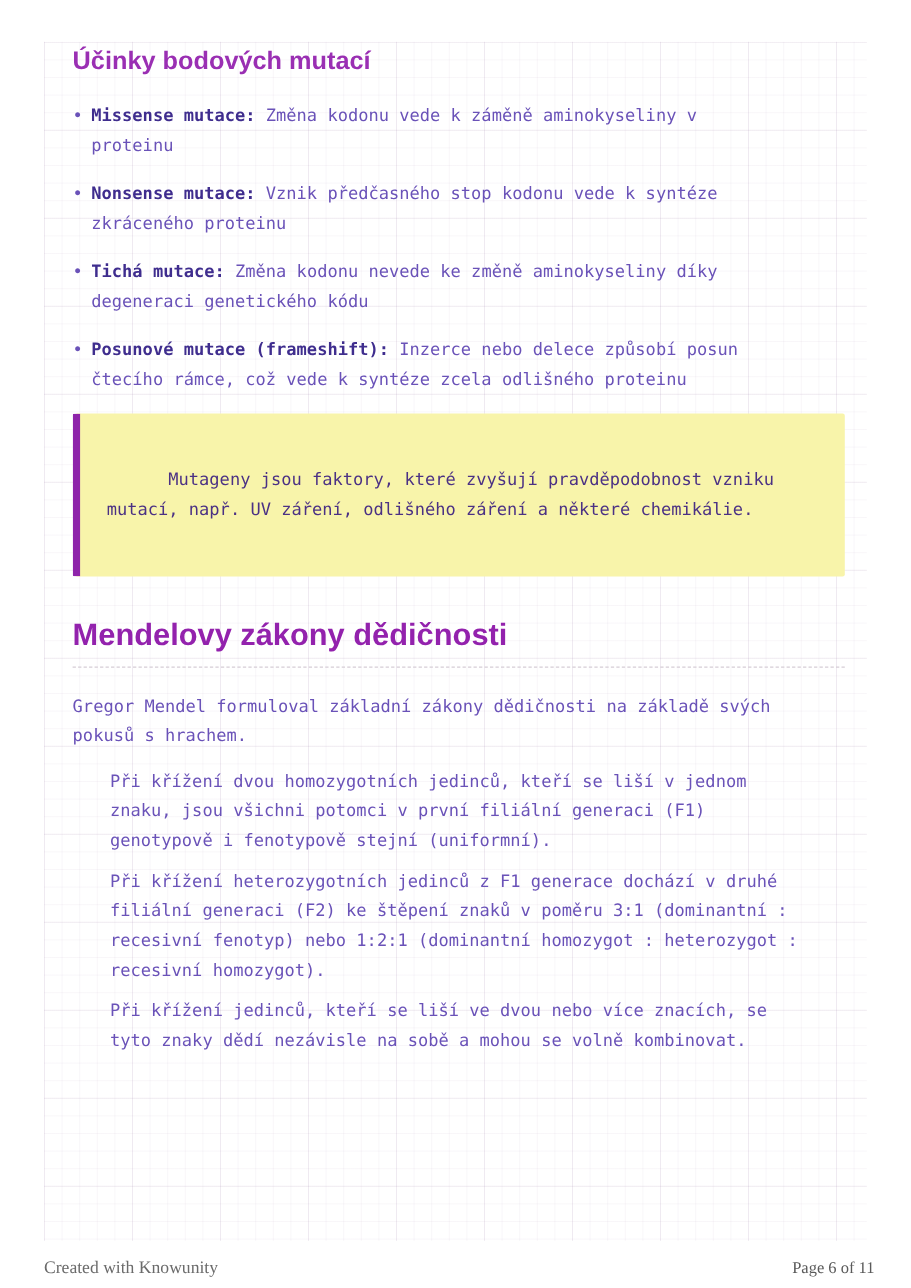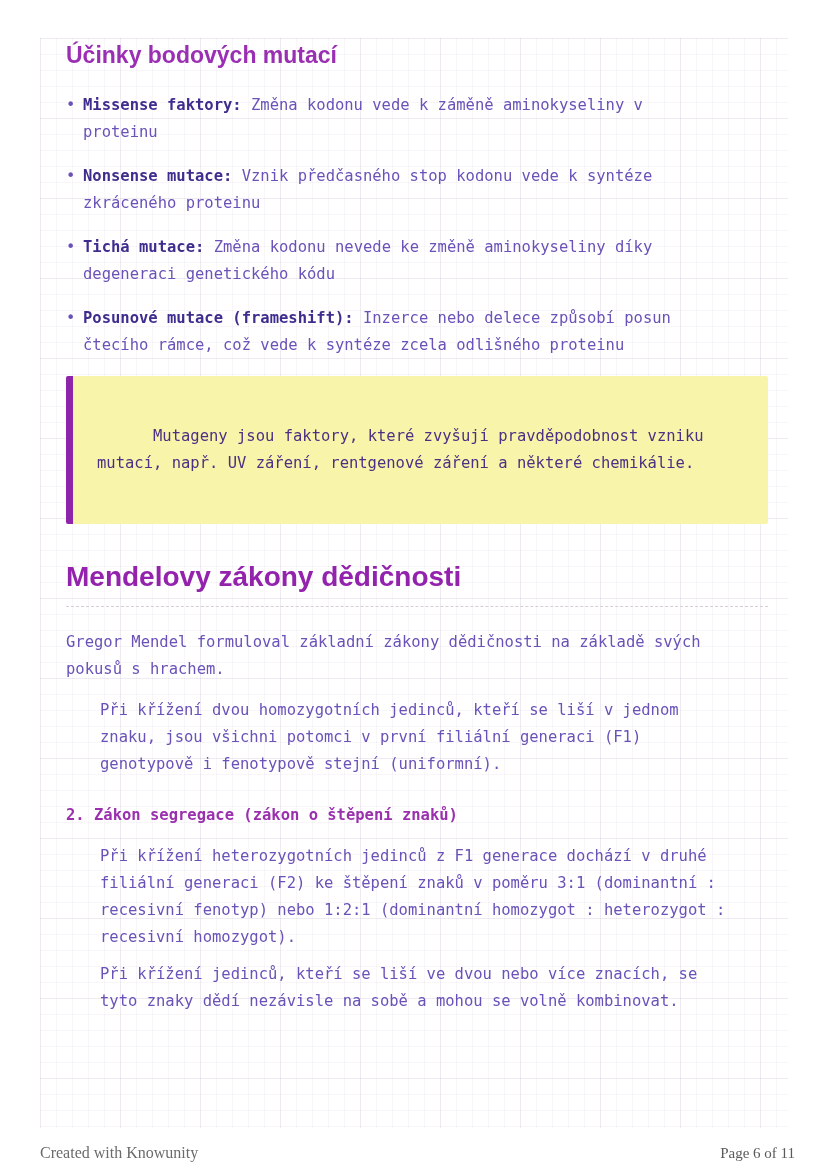--- a/index.html
+++ b/index.html
@@ -118,46 +118,45 @@
 </style>
 </head>
 <body>
 
 <div class="sheet">
   <div class="inner">
 
     <h2 class="section-title">Účinky bodových mutací</h2>
 
     <ul class="bullet-list">
-      <li><span class="bullet-dot">•</span><span class="lead">Missense faktory:</span><span> Změna kodonu vede k záměně aminokyseliny v
+      <li><span class="bullet-dot">•</span><span class="lead">Missense mutace:</span><span> Změna kodonu vede k záměně aminokyseliny v
 proteinu</span></li>
       <li><span class="bullet-dot">•</span><span class="lead">Nonsense mutace:</span><span> Vznik předčasného stop kodonu vede k syntéze
 zkráceného proteinu</span></li>
       <li><span class="bullet-dot">•</span><span class="lead">Tichá mutace:</span><span> Změna kodonu nevede ke změně aminokyseliny díky
 degeneraci genetického kódu</span></li>
       <li><span class="bullet-dot">•</span><span class="lead">Posunové mutace (frameshift):</span><span> Inzerce nebo delece způsobí posun
 čtecího rámce, což vede k syntéze zcela odlišného proteinu</span></li>
     </ul>
 
     <div class="callout">
       <span>Mutageny jsou faktory, které zvyšují pravděpodobnost vzniku
-mutací, např. UV záření, rentgenové záření a některé chemikálie.</span>
+mutací, např. UV záření, odlišného záření a některé chemikálie.</span>
     </div>
 
     <h1 class="page-heading">Mendelovy zákony dědičnosti</h1>
 
     <p class="intro">Gregor Mendel formuloval základní zákony dědičnosti na základě svých
 pokusů s hrachem.</p>
 
     <div>
       <div class="law-body">Při křížení dvou homozygotních jedinců, kteří se liší v jednom
 znaku, jsou všichni potomci v první filiální generaci (F1)
 genotypově i fenotypově stejní (uniformní).</div>
 
-      <div class="law-heading">2. Zákon segregace (zákon o štěpení znaků)</div>
       <div class="law-body">Při křížení heterozygotních jedinců z F1 generace dochází v druhé
 filiální generaci (F2) ke štěpení znaků v poměru 3:1 (dominantní :
 recesivní fenotyp) nebo 1:2:1 (dominantní homozygot : heterozygot :
 recesivní homozygot).</div>
 
       <div class="law-body">Při křížení jedinců, kteří se liší ve dvou nebo více znacích, se
 tyto znaky dědí nezávisle na sobě a mohou se volně kombinovat.</div>
     </div>
 
   </div>

